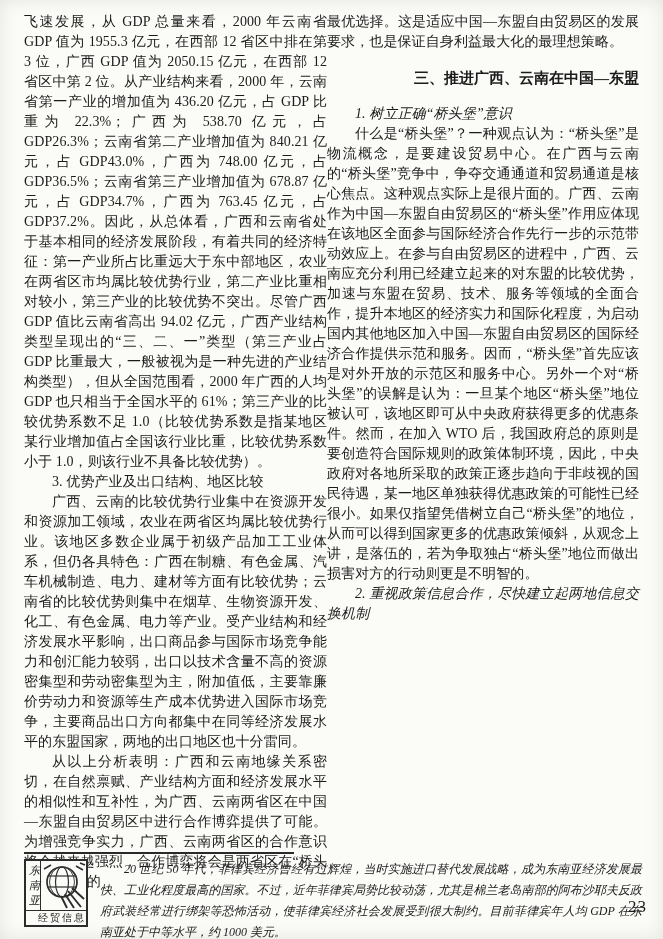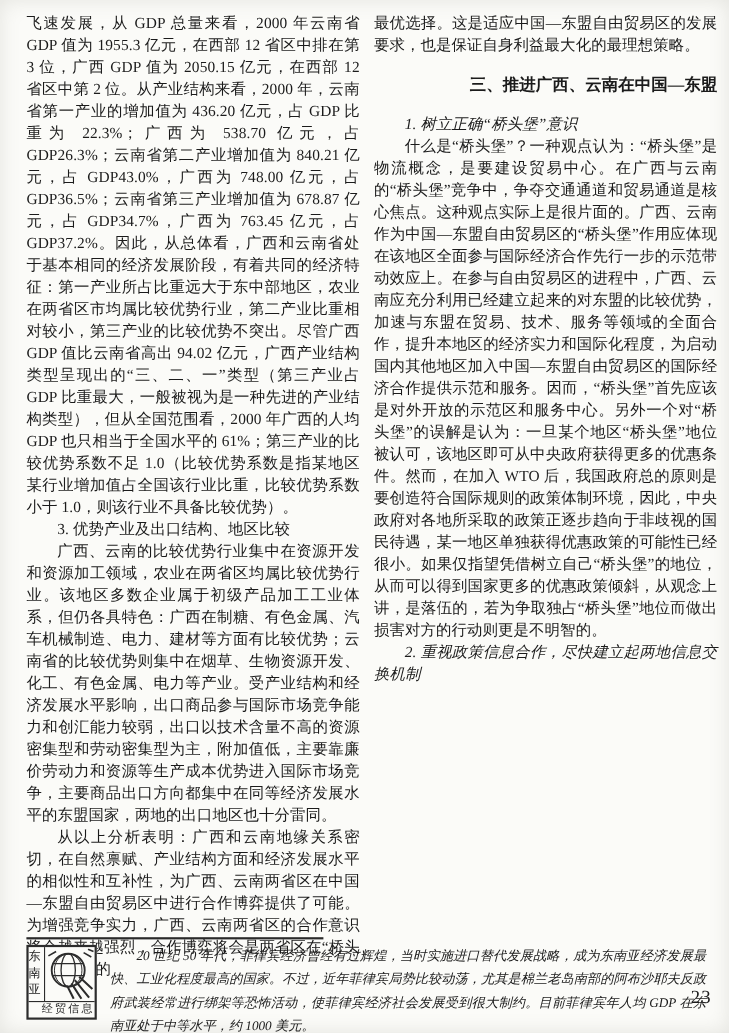--- a/index.html
+++ b/index.html
@@ -13,21 +13,20 @@
     font-family: "Liberation Serif", "DejaVu Serif", serif;
     color: #1b1b1b;
     overflow: hidden;
     box-shadow: inset 0 0 18px rgba(120,120,110,0.18);
   }
   .columns {
     position: absolute;
     top: 12px;
     left: 24px;
     display: flex;
-    gap: 13px;
   }
   .col-left  { width: 303px; }
   .col-right { width: 312px; }
   .body {
     font-size: 14px;
     line-height: 20px;
     text-align: justify;
     text-justify: inter-character;
     letter-spacing: 0.1px;
   }
@@ -69,23 +68,24 @@
     display: grid;
     grid-template-columns: 15px 1fr;
     grid-template-rows: 1fr 15px;
     background: #fbfbf8;
   }
   .seal-side {
     grid-column: 1; grid-row: 1;
     border-right: 1px solid #2c2c2c;
     font-size: 11px;
     line-height: 15px;
-    text-align: left;
+    text-align: right;
     word-break: break-all;
     padding-top: 2px;
+    font-style: italic;
   }
   .seal-main {
     grid-column: 2; grid-row: 1;
     display: flex; align-items: center; justify-content: center;
     overflow: hidden;
   }
   .seal-bottom {
     grid-column: 1 / 3; grid-row: 2;
     border-top: 1px solid #2c2c2c;
     font-size: 10px;

